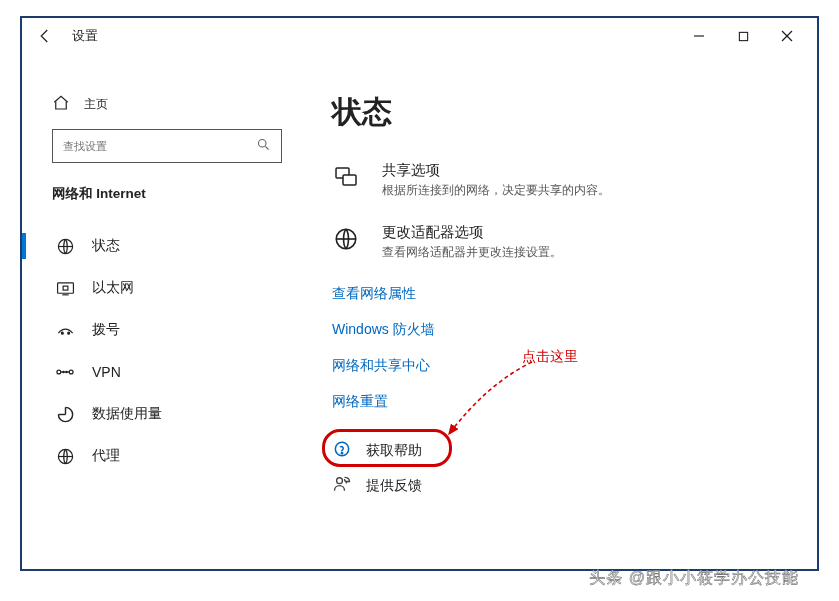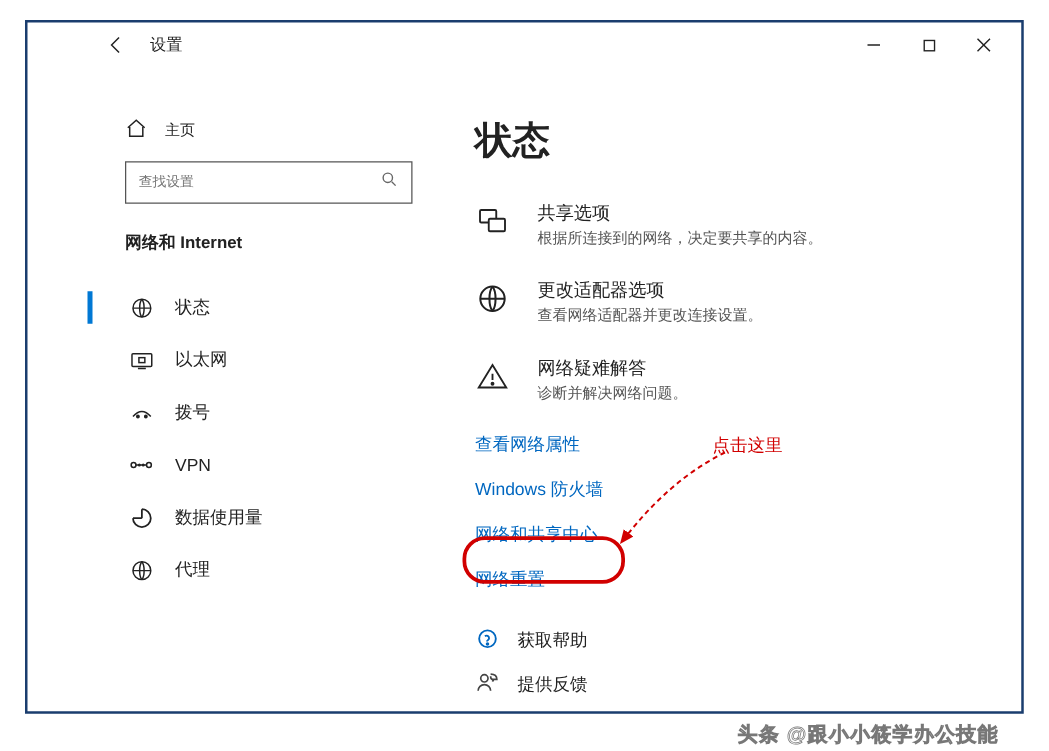--- a/index.html
+++ b/index.html
@@ -1,17 +1,17 @@
 <!DOCTYPE html>
 <html><head>
   <meta charset="utf-8">
   <style>
     * { margin: 0; padding: 0; box-sizing: border-box; font-family: "Segoe UI", "Microsoft YaHei", Arial, sans-serif; }
     body { width: 839px; height: 601px; background: #fff; position: relative; overflow: hidden; }
-    .window { position: absolute; top: 16px; left: 20px; right: 20px; bottom: 30px; border: 2px solid #1a3d6e; background: #fff; padding-left: 48px; }
+    .window { position: absolute; top: 16px; left: 20px; right: 20px; bottom: 30px; border: 2px solid #1a3d6e; background: #fff; }
     .titlebar { height: 36px; display: flex; align-items: center; justify-content: space-between; padding: 0 8px 0 14px; }
     .titlebar-left { display: flex; align-items: center; gap: 18px; }
     .back-icon svg { display: block; }
     .title-text { font-size: 13px; color: #222; }
     .titlebar-right { display: flex; align-items: center; gap: 0; }
     .wbtn { width: 44px; height: 32px; display: flex; align-items: center; justify-content: center; }
     .wbtn svg { display: block; }
     .content { display: flex; height: calc(100% - 36px); }
     .sidebar { width: 300px; padding: 40px 0 0 30px; }
     .home-row { display: flex; align-items: center; gap: 14px; margin-bottom: 14px; }
@@ -29,21 +29,21 @@
     .option-icon { width: 28px; height: 28px; display: flex; align-items: center; justify-content: center; margin-top: 2px; flex-shrink: 0; }
     .option-text .opt-title { font-size: 14.5px; color: #222; margin-bottom: 2px; }
     .option-text .opt-desc { font-size: 12px; color: #555; }
     .links { display: flex; flex-direction: column; gap: 18px; margin-top: 6px; }
     .link-item { font-size: 14px; color: #0067c0; }
     .highlight-box { position: absolute; border: 3px solid #d10000; border-radius: 18px; width: 130px; height: 38px; left: 0px; top: 375px; pointer-events: none; }
     .annotation-text { position: absolute; color: #d10000; font-size: 14px; left: 200px; top: 294px; pointer-events: none; }
     .annotation-arrow { position: absolute; left: 95px; top: 300px; width: 140px; height: 90px; pointer-events: none; }
     .footer-row { display: flex; align-items: center; gap: 18px; margin-top: 28px; }
     .footer-item { display: flex; align-items: center; gap: 14px; font-size: 14px; color: #222; }
-    .watermark { position: absolute; bottom: 2px; right: 40px; font-size: 16px; font-weight: 700; color: #fff; -webkit-text-stroke: 0.6px #777; letter-spacing: 1px; }
+    .watermark { position: absolute; bottom: 12px; right: 40px; font-size: 16px; font-weight: 400; color: #fff; -webkit-text-stroke: 0.6px #777; letter-spacing: 1px; }
   </style>
 </head>
 <body>
 
 <div class="window">
   <div class="titlebar">
     <div class="titlebar-left">
       <span class="back-icon">
         <svg width="18" height="18" viewBox="0 0 24 24" fill="none" stroke="#222" stroke-width="1.6">
             <path d="M15 4 L7 12 L15 20"></path>
@@ -187,33 +187,20 @@
               <path d="M12 3c3 3.5 3 14.5 0 18"></path>
               <path d="M12 3c-3 3.5-3 14.5 0 18"></path>
             </svg>
         </div>
         <div class="option-text">
           <div class="opt-title">更改适配器选项</div>
           <div class="opt-desc">查看网络适配器并更改连接设置。</div>
         </div>
       </div>
 
-      <div class="option-row">
-        <div class="option-icon">
-          <svg width="26" height="24" viewBox="0 0 26 24" fill="none" stroke="#222" stroke-width="1.5">
-              <path d="M13 3 L24 21 L2 21 Z"></path>
-              <line x1="13" y1="10" x2="13" y2="15"></line>
-              <circle cx="13" cy="18" r="0.8" fill="#222"></circle>
-            </svg>
-        </div>
-        <div class="option-text">
-          <div class="opt-title">网络疑难解答</div>
-          <div class="opt-desc">诊断并解决网络问题。</div>
-        </div>
-      </div>
 
       <div class="links">
         <div class="link-item">查看网络属性</div>
         <div class="link-item">Windows 防火墙</div>
         <div class="link-item">网络和共享中心</div>
         <div class="link-item">网络重置</div>
       </div>
 
       <div class="highlight-box"></div>
       <svg class="annotation-arrow" viewBox="0 0 140 90">

